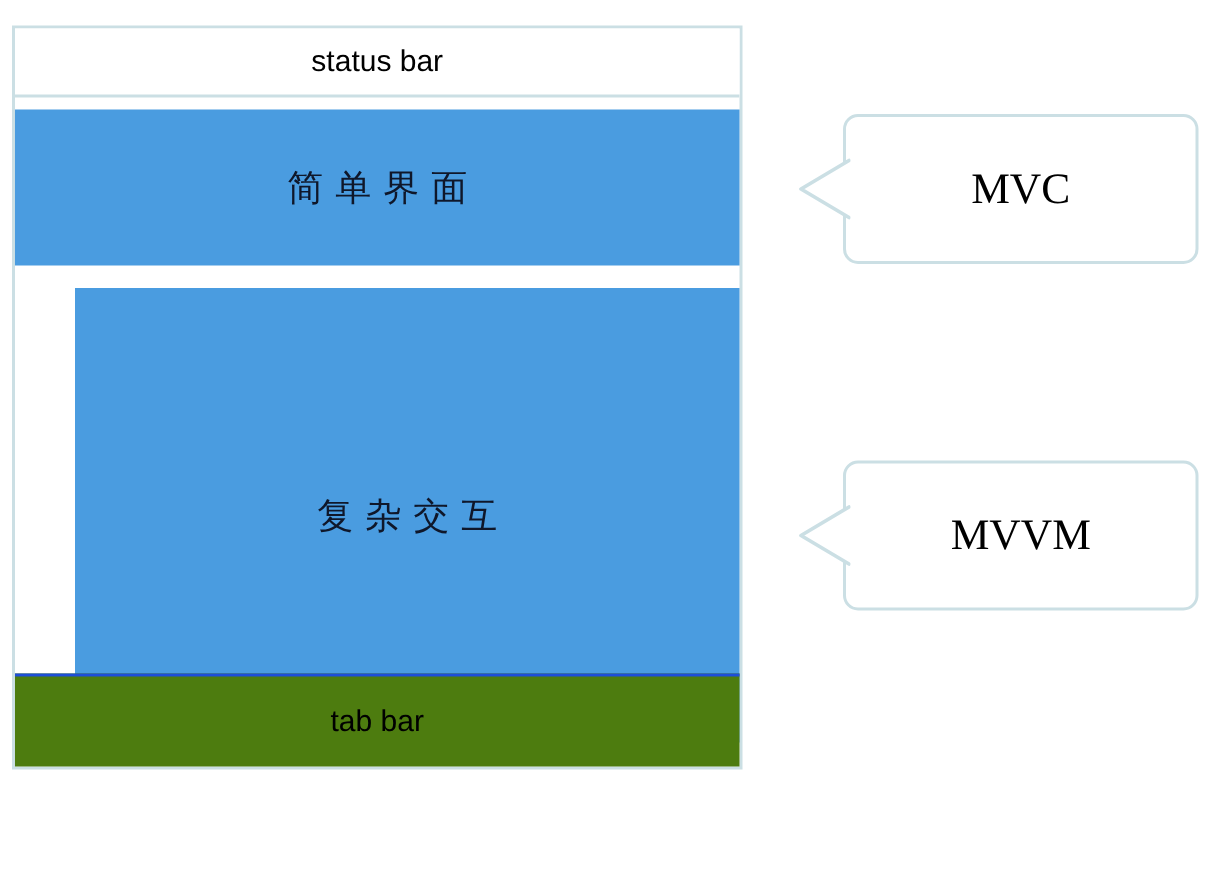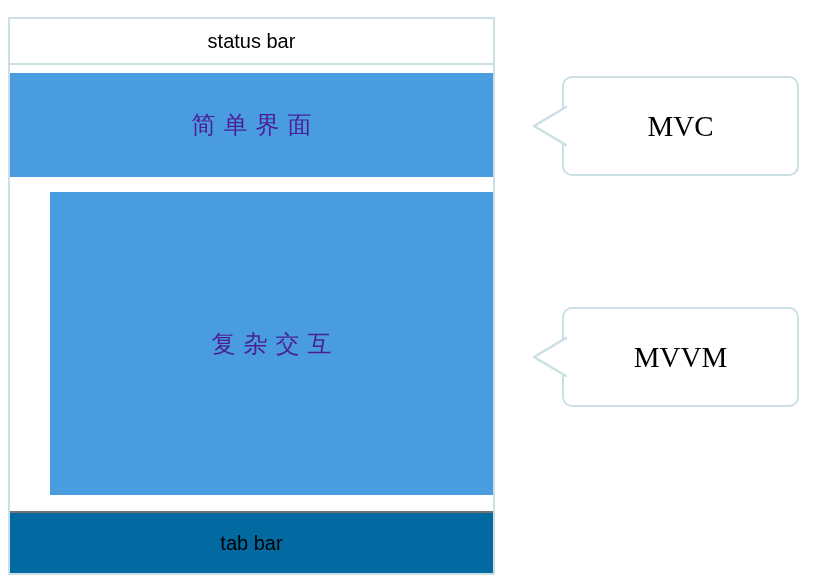--- a/index.html
+++ b/index.html
@@ -15,56 +15,56 @@
     background: #ffffff;
     overflow: hidden;
   }
 
   
   .phone-frame {
     position: absolute;
     left: 8px;
     top: 17px;
     width: 487px;
-    height: 558px;
+    height: 496px;
     background: #ffffff;
     border: 2px solid #cbdfe4;
   }
   .phone-frame .row-status {
     position: absolute;
     left: 0; right: 0; top: 0;
     height: 46px;
     border-bottom: 2px solid #cbdfe4;
     display: flex;
     align-items: center;
     justify-content: center;
     font-size: 20px;
     color: #000;
     background: #ffffff;
   }
   .phone-frame .row-tab {
     position: absolute;
     left: 0; right: 0; bottom: 0;
     height: 62px;
-    border-top: 2px solid #737373;
+    border-top: 2px solid #1d4ed8;
     display: flex;
     align-items: center;
     justify-content: center;
     font-size: 20px;
     color: #000;
-    background: #0369a1;
+    background: #4d7c0f;
   }
   .content-block {
     position: absolute;
     left: 0; right: 0;
     background: #4a9ce0;
     display: flex;
     align-items: center;
     justify-content: center;
-    color: #4c1d95;
+    color: #0f172a;
     font-size: 24px;
     letter-spacing: 8px;
     text-indent: 8px; 
   }
   .block-simple  { top: 54px;  height: 104px; }
   .block-complex { top: 173px; height: 303px; margin-left: 40px; }
 
   
   .callout {
     position: absolute;

